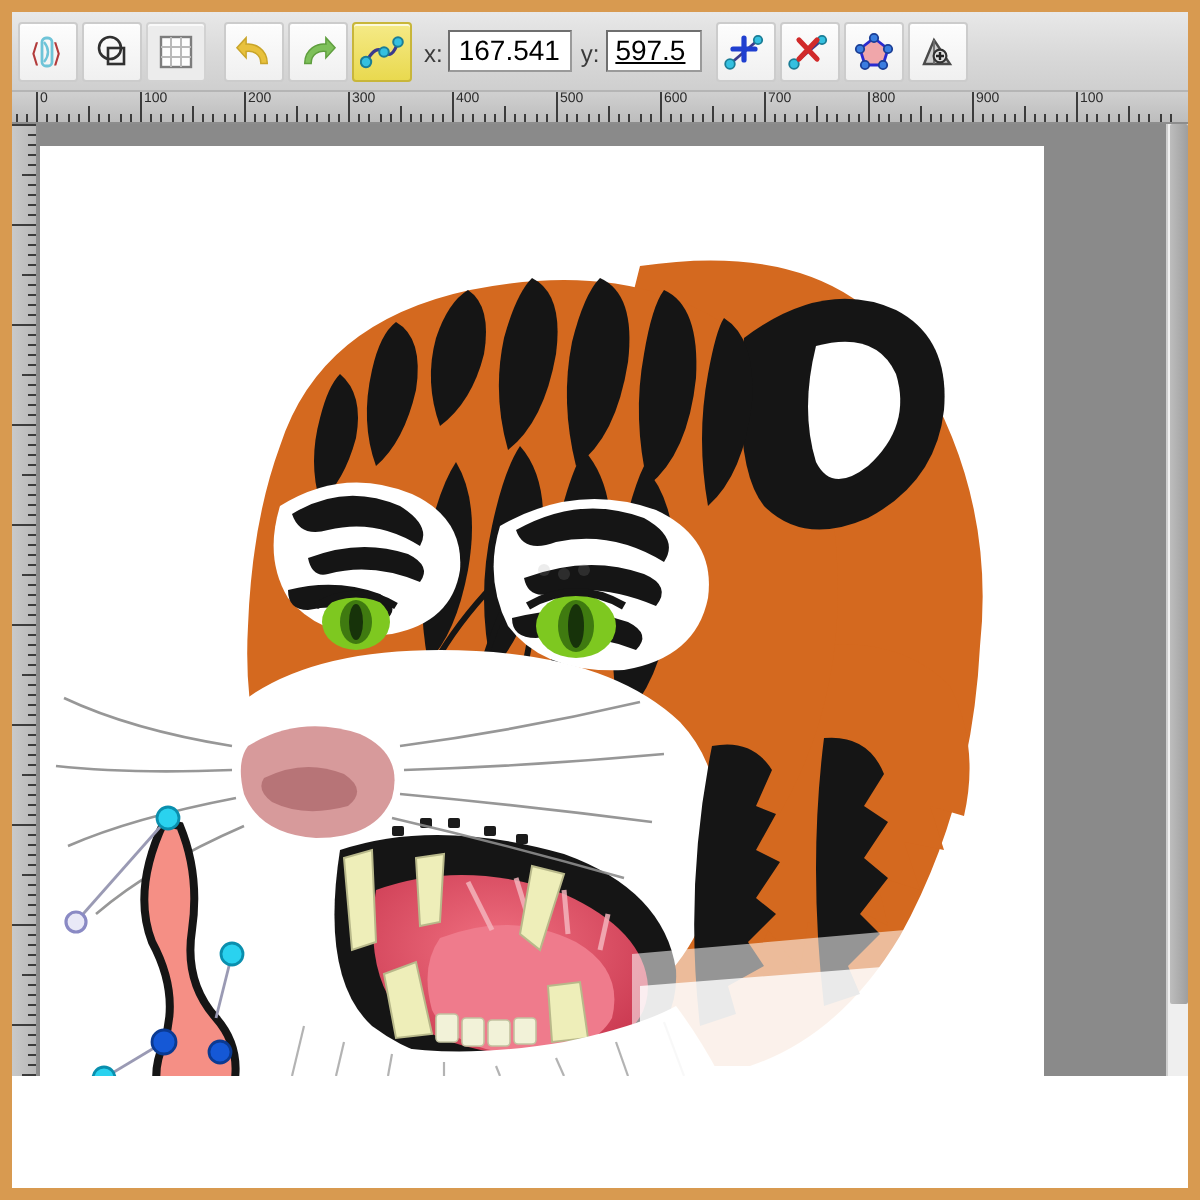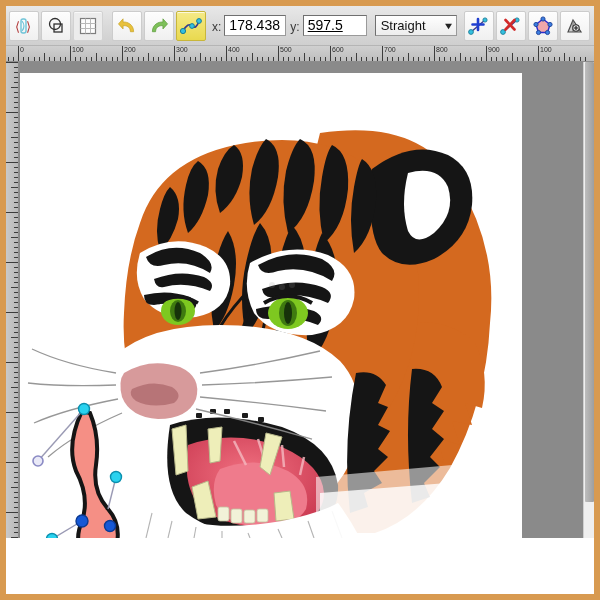--- a/index.html
+++ b/index.html
@@ -58,21 +58,21 @@
     border-top-color: #6f6f6f;
     border-left-color: #6f6f6f;
     font-family: "Liberation Sans", sans-serif;
     font-size: 14px;
     color: #000;
     padding: 0 4px;
     line-height: 19px;
     flex: 0 0 auto;
   }
   #x-field { width: 62px; }
-  #y-field { width: 64px; text-decoration: underline; }
+  #y-field { width: 48px; text-decoration: underline; }
   .selectfield {
     height: 21px;
     width: 82px;
     margin-left: 8px;
     background: linear-gradient(180deg,#fefefe 0%,#ededed 100%);
     border: 1px solid #9a9a9a;
     border-top-color: #6f6f6f;
     border-left-color: #6f6f6f;
     font-size: 13px;
     color: #111;
@@ -200,29 +200,25 @@
     <div class="tbtn active">
       <svg width="22" height="20" viewBox="0 0 22 20">
         <path d="M3 15 Q8 6 12 10 Q16 14 19 5" fill="none" stroke="#3a3a8c" stroke-width="1.6"></path>
         <circle cx="3" cy="15" r="2.6" fill="#34c0e0" stroke="#1b7d96" stroke-width="1"></circle>
         <circle cx="12" cy="10" r="2.4" fill="#34c0e0" stroke="#1b7d96" stroke-width="1"></circle>
         <circle cx="19" cy="5" r="2.4" fill="#34c0e0" stroke="#1b7d96" stroke-width="1"></circle>
       </svg>
     </div>
 
     <span class="axlabel">x:</span>
-    <div class="numfield" id="x-field">178.438</div>
+    <div class="numfield" id="x-field">167.541</div>
 
     <span class="axlabel">y:</span>
     <div class="numfield" id="y-field">597.5</div>
 
-    <div class="selectfield">
-      <span>Straight</span>
-      <span class="caret">▼</span>
-    </div>
 
     <div class="gap"></div>
 
     <div class="tbtn">
       <svg width="22" height="20" viewBox="0 0 22 20">
         <path d="M3 16 L17 4" stroke="#3a3a8c" stroke-width="1.4" fill="none"></path>
         <circle cx="3" cy="16" r="2.4" fill="#34c0e0" stroke="#1b7d96" stroke-width="0.9"></circle>
         <circle cx="17" cy="4" r="2.1" fill="#34c0e0" stroke="#1b7d96" stroke-width="0.9"></circle>
         <path d="M10 3 V14 M4.5 8.5 H15.5" stroke="#1f3fd0" stroke-width="2.6" stroke-linecap="round"></path>
       </svg>

